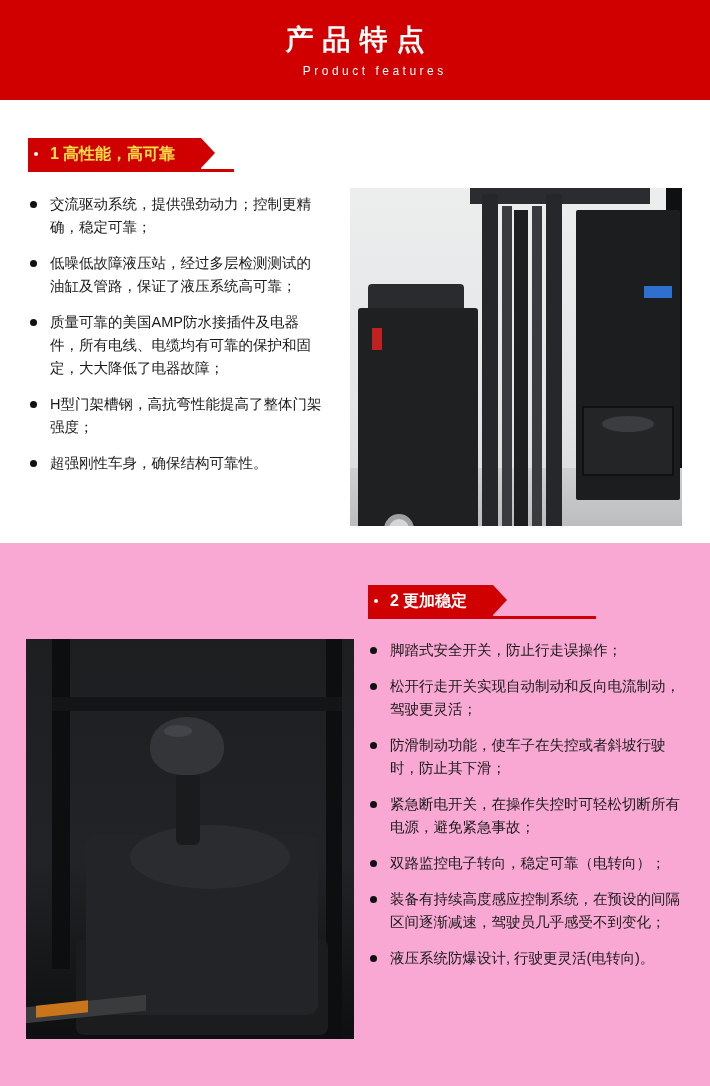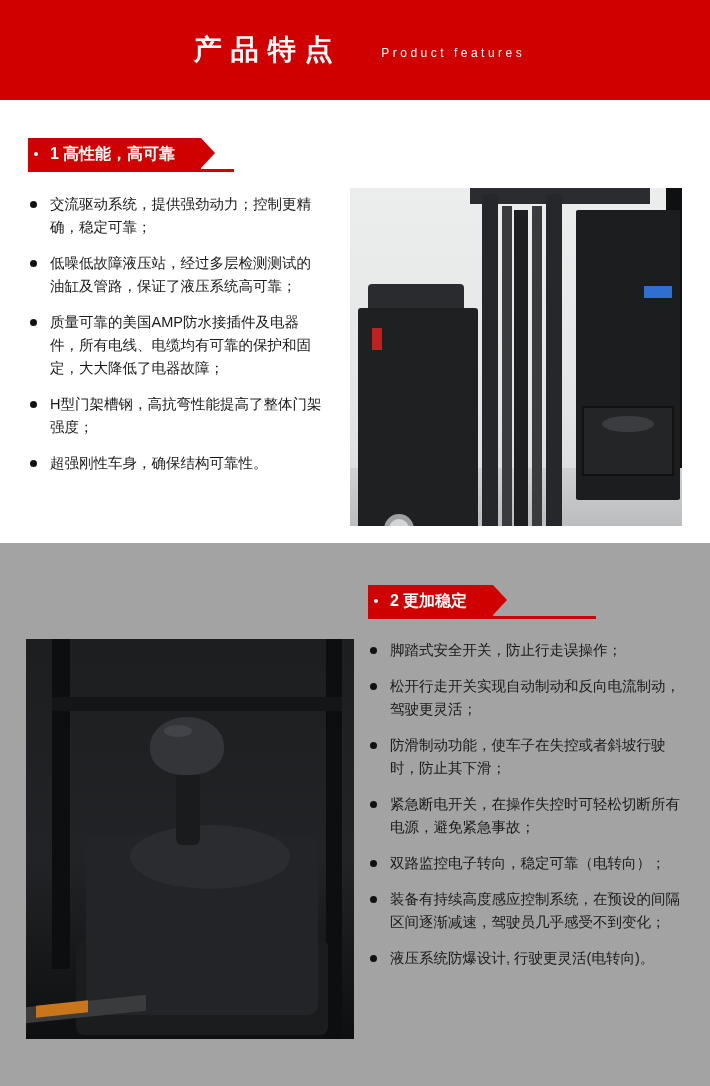--- a/index.html
+++ b/index.html
@@ -11,20 +11,21 @@
     overflow: hidden;
   }
 
   
   .banner {
     position: relative;
     width: 710px;
     height: 100px;
     background: #d00000;
     display: flex;
+    flex-direction: column;
     align-items: center;
     justify-content: center;
   }
   .banner-cn {
     color: #ffffff;
     font-size: 28px;
     font-weight: bold;
     letter-spacing: 9px;
     line-height: 36px;
     text-indent: 9px;
@@ -55,21 +56,21 @@
     height: 443px;
     background: #ffffff;
     padding-top: 38px;
   }
 
   
   .ribbon {
     position: relative;
     display: inline-block;
     background: #d00000;
-    color: #ffffff;
+    color: #fde047;
     height: 31px;
     line-height: 31px;
     padding: 0 26px 0 16px;
     font-size: 16px;
     font-weight: bold;
     margin-left: 28px;
     text-align: center;
   }
   .ribbon::before {
     content: "";
@@ -138,21 +139,21 @@
     height: 338px;
     background: #e9e9ea;
     overflow: hidden;
   }
 
   
   .section-two {
     position: relative;
     width: 710px;
     height: 543px;
-    background: #a3a3a3;
+    background: #f9a8d4;
   }
   .s2-heading-wrap {
     position: absolute;
     left: 368px;
     top: 42px;
   }
   .ribbon2 {
     position: relative;
     display: inline-block;
     background: #d00000;

